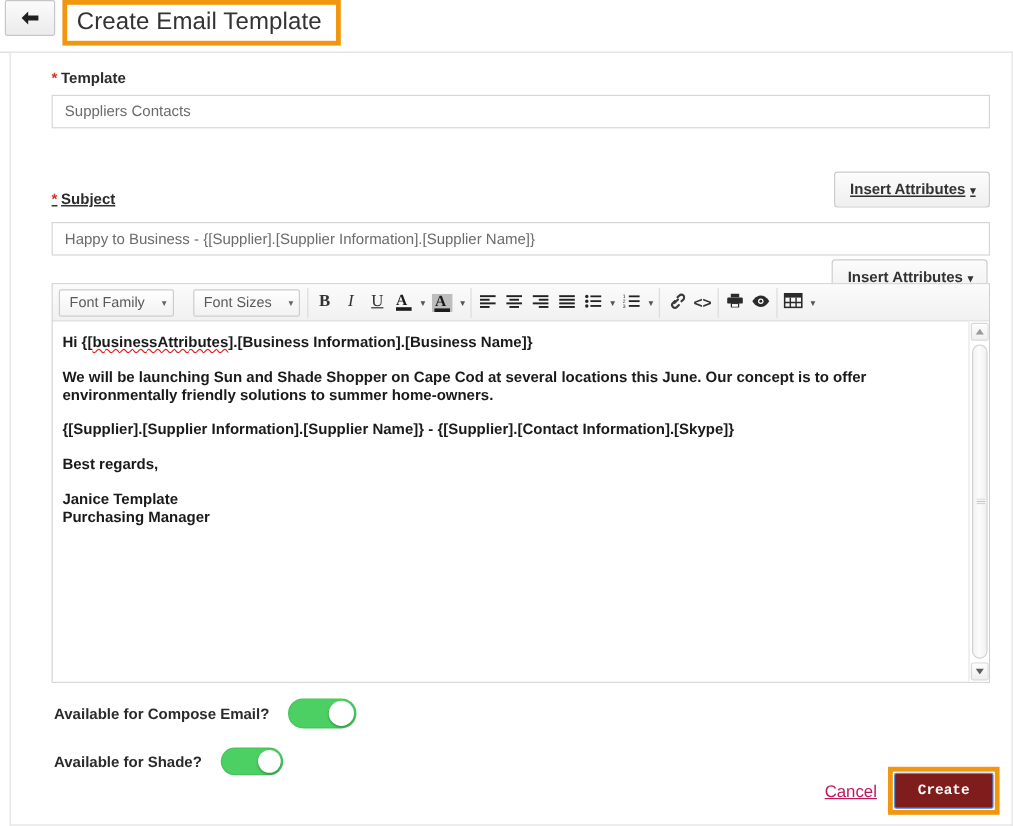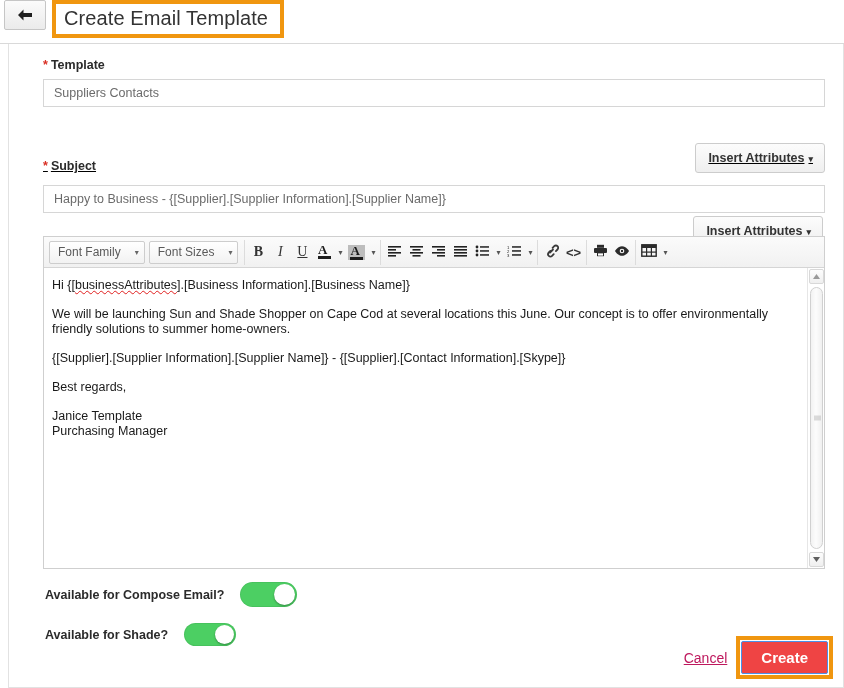--- a/index.html
+++ b/index.html
@@ -112,21 +112,21 @@
     padding: 0 3px;
     gap: 0;
   }
   .grp {
     display: flex;
     align-items: center;
     border-left: 1px solid #dcdcdc;
     height: 25px;
     padding: 0 2px;
   }
-  .grp:first-child { border-left: none; }
+  .grp:first-child { border-left: none; gap: 12px; }
   .tb {
     height: 23px;
     min-width: 22px;
     display: flex;
     align-items: center;
     justify-content: center;
     border: 1px solid transparent;
     border-radius: 2px;
     cursor: pointer;
     font-size: 12px;
@@ -178,20 +178,21 @@
     overflow: hidden;
   }
   .edit-body {
     position: absolute;
     left: 0; top: 0; right: 17px; bottom: 0;
     padding: 10px 10px 0 8px;
     font-size: 12.5px;
     color: #1a1a1a;
     line-height: 15px;
     overflow: hidden;
+    font-weight: bold;
   }
   .edit-body p { margin: 0 0 14px 0; }
   .edit-body p.tight { margin: 0; }
   .spell {
     text-decoration: underline;
     text-decoration-style: wavy;
     text-decoration-color: #e02020;
     text-decoration-thickness: 1px;
   }
   .sig { margin-top: 88px; }
@@ -275,29 +276,29 @@
     cursor: pointer;
     margin-right: 9px;
   }
   .create-wrap {
     border: 4px solid #f0960f;
     background: #ffffff;
     padding: 1px;
     display: inline-block;
   }
   .create-btn {
-    background: #ef4444;
+    background: #7f1d1d;
     border: 1px solid #4a90e8;
     color: #ffffff;
-    font-size: 15px;
+    font-size: 12px;
     font-weight: bold;
     padding: 7px 19px;
     border-radius: 2px;
     cursor: pointer;
-    font-family: Liberation Sans, sans-serif;
+    font-family: Liberation Mono, monospace;
   }
 </style>
 </head>
 <body>
 
 <div class="topbar">
   <div class="back-btn">
     <span>
       <svg width="18" height="14" viewBox="0 0 18 14" aria-hidden="true">
         <path d="M7.5 1.5 L2 7 L7.5 12.5 L7.5 9 L16 9 L16 5 L7.5 5 Z" fill="#1f1f1f"></path>

